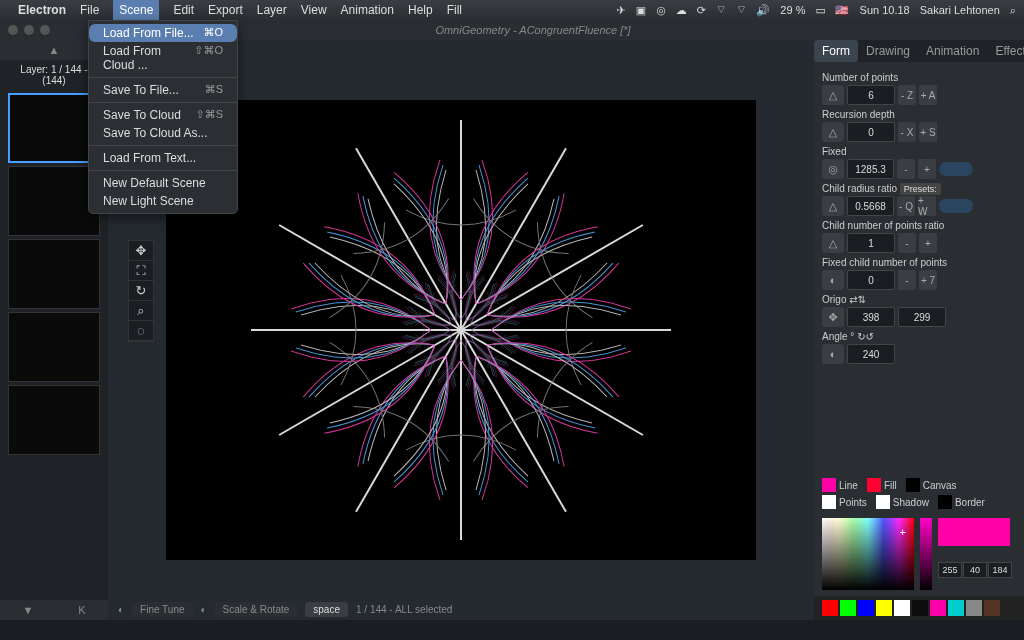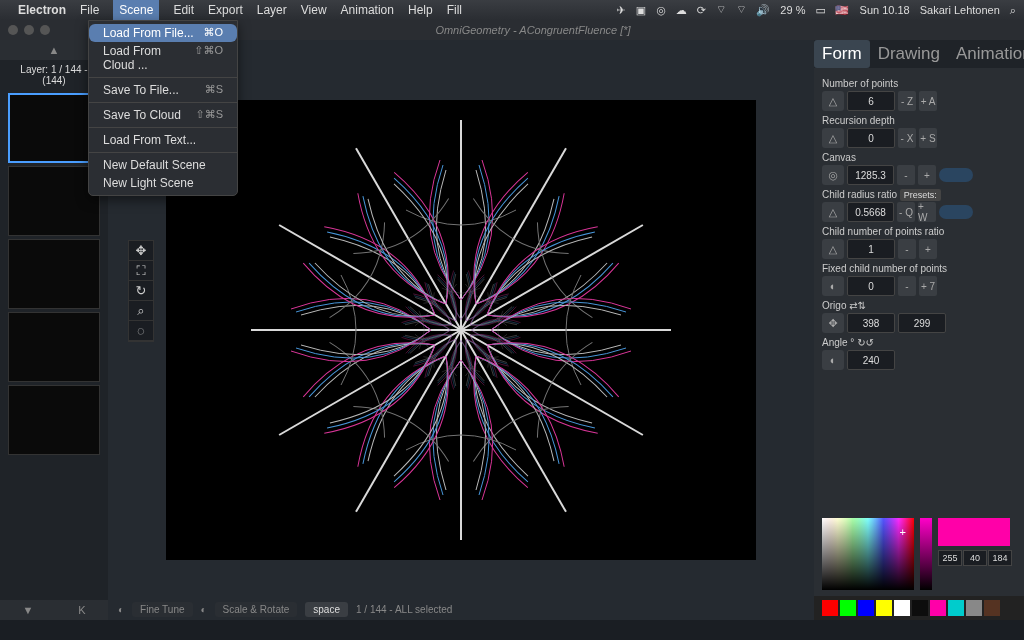--- a/index.html
+++ b/index.html
@@ -31,40 +31,40 @@
 .leftbar .bottom-tri { text-align: center; color: #888; padding: 4px 0; background: #2a2e33; display: flex; justify-content: space-around; }
 .canvas-area { flex: 1; background: #252a30; position: relative; display: flex; align-items: center; justify-content: center; }
 .canvas { width: 590px; height: 460px; background: #000; position: relative; }
 .toolbox { position: absolute; left: 20px; top: 200px; background: #1a1d22; border: 1px solid #333; }
 .toolbox .tool { width: 24px; height: 20px; display: flex; align-items: center; justify-content: center; color: #ccc; border-bottom: 1px solid #333; font-size: 13px; }
 .footer { position: absolute; bottom: 0; left: 0; right: 0; height: 22px; display: flex; align-items: center; gap: 8px; padding: 0 10px; color: #888; font-size: 10px; }
 .footer .btn { background: #2a2e33; padding: 2px 8px; border-radius: 3px; }
 .footer .space { background: #3a3e43; padding: 2px 8px; border-radius: 3px; color: #ddd; }
 .rightbar { width: 210px; background: #2a2e33; display: flex; flex-direction: column; }
 .tabs { display: flex; background: #1f2328; }
-.tabs .tab { padding: 4px 8px; color: #999; font-size: 17px; }
+.tabs .tab { padding: 4px 8px; color: #999; font-size: 12px; }
 .tabs .tab.active { background: #3a4550; color: #fff; border-radius: 3px; }
 .panel { padding: 6px 8px; flex: 1; overflow: hidden; }
 .panel .label { font-size: 10px; color: #ccc; margin-top: 4px; margin-bottom: 2px; }
 .panel .row { display: flex; align-items: center; gap: 3px; margin-bottom: 4px; }
 .panel .ico { width: 22px; height: 20px; background: #3a3e43; border-radius: 3px; display: flex; align-items: center; justify-content: center; color: #aaa; font-size: 11px; }
 .panel input.num { width: 48px; height: 20px; background: #1a1d22; border: 1px solid #444; color: #ddd; text-align: center; font-size: 10px; border-radius: 2px; }
 .panel input.num.wide { width: 47px; }
 .panel .step { width: 18px; height: 20px; background: #3a3e43; color: #aaa; display: flex; align-items: center; justify-content: center; font-size: 10px; border-radius: 2px; }
 .panel .pill { width: 34px; height: 14px; background: #2a4560; border-radius: 7px; }
 .swatches { padding: 6px 8px; }
 .sw-row { display: flex; gap: 3px; align-items: center; margin-bottom: 3px; }
 .sw { width: 14px; height: 14px; }
 .sw-label { font-size: 10px; color: #ccc; margin-right: 6px; }
 .picker { display: flex; gap: 6px; padding: 0 8px 6px; }
 .gradient { width: 92px; height: 72px; background: linear-gradient(to bottom, rgba(255,255,255,0) 0%, #000 100%), linear-gradient(to right, rgba(255,255,255,1) 0%, rgba(255,255,255,0) 100%), linear-gradient(to right, red, yellow, lime, cyan, blue, magenta, red); position: relative; }
 .gradient .cursor { position: absolute; right: 8px; top: 8px; color: #fff; font-size: 11px; }
 .huebar { width: 12px; height: 72px; background: linear-gradient(to bottom, #ff00c8, #000); }
 .swatch-big { width: 72px; height: 28px; background: #ff00a8; }
-.rgb { display: flex; gap: 1px; margin-top: 4px; }
+.rgb { display: flex; gap: 1px; margin-top: 16px; }
 .rgb input { width: 24px; height: 16px; background: #1a1d22; border: 1px solid #444; color: #ddd; text-align: center; font-size: 9px; }
 .palette { display: flex; flex-wrap: wrap; gap: 2px; padding: 4px 8px; background: #222; }
 .palette .c { width: 16px; height: 16px; }
 .fractal { position: absolute; top: 50%; left: 50%; transform: translate(-50%, -50%); }
 .presets { background: #444; color: #ddd; font-size: 9px; padding: 1px 4px; border-radius: 2px; }
 </style>
 </head>
 <body>
 
 <div class="menubar">
@@ -108,20 +108,23 @@
     </div>
   <hr>
   <div class="item">
       <span>Save To File...</span>
       <span class="shortcut">⌘S</span>
     </div>
   <hr>
   <div class="item">
       <span>Save To Cloud</span>
       <span class="shortcut">⇧⌘S</span>
+    </div>
+  <div class="item">
+      <span>Save To Cloud As...</span>
     </div>
   <hr>
   <div class="item">
       <span>Load From Text...</span>
     </div>
   <hr>
   <div class="item">
       <span>New Default Scene</span>
     </div>
   <div class="item">
@@ -231,21 +234,21 @@
       </div>
 
       <div class="label">Recursion depth</div>
       <div class="row">
         <div class="ico">△</div>
         <input class="num" value="0" style="">
         <div class="step">- X</div>
         <div class="step">+ S</div>
       </div>
 
-      <div class="label">Canvas</div>
+      <div class="label">Fixed</div>
       <div class="row">
         <div class="ico">◎</div>
         <input class="num wide" value="1285.3" style="">
         <div class="step">-</div>
         <div class="step">+</div>
         <div class="pill"></div>
       </div>
 
       <div class="label">
         <span>Child radius ratio</span>
@@ -282,20 +285,38 @@
         <input class="num" value="299" style="">
       </div>
 
       <div class="label"><span>Angle °</span> <span>↻↺</span></div>
       <div class="row">
         <div class="ico">◐</div>
         <input class="num" value="240" style="">
       </div>
     </div>
 
+    <div class="swatches">
+      <div class="sw-row">
+        <div class="sw" style="background:#ff00a8"></div>
+          <span class="sw-label">Line</span>
+        <div class="sw" style="background:#ff0033"></div>
+          <span class="sw-label">Fill</span>
+        <div class="sw" style="background:#000"></div>
+          <span class="sw-label">Canvas</span>
+      </div>
+      <div class="sw-row">
+        <div class="sw" style="background:#fff"></div>
+          <span class="sw-label">Points</span>
+        <div class="sw" style="background:#fff"></div>
+          <span class="sw-label">Shadow</span>
+        <div class="sw" style="background:#000"></div>
+          <span class="sw-label">Border</span>
+      </div>
+    </div>
 
     <div class="picker">
       <div style="position:relative">
         <div class="gradient">
             <span class="cursor">+</span>
           </div>
       </div>
       <div class="huebar"></div>
       <div>
         <div class="swatch-big"></div>

